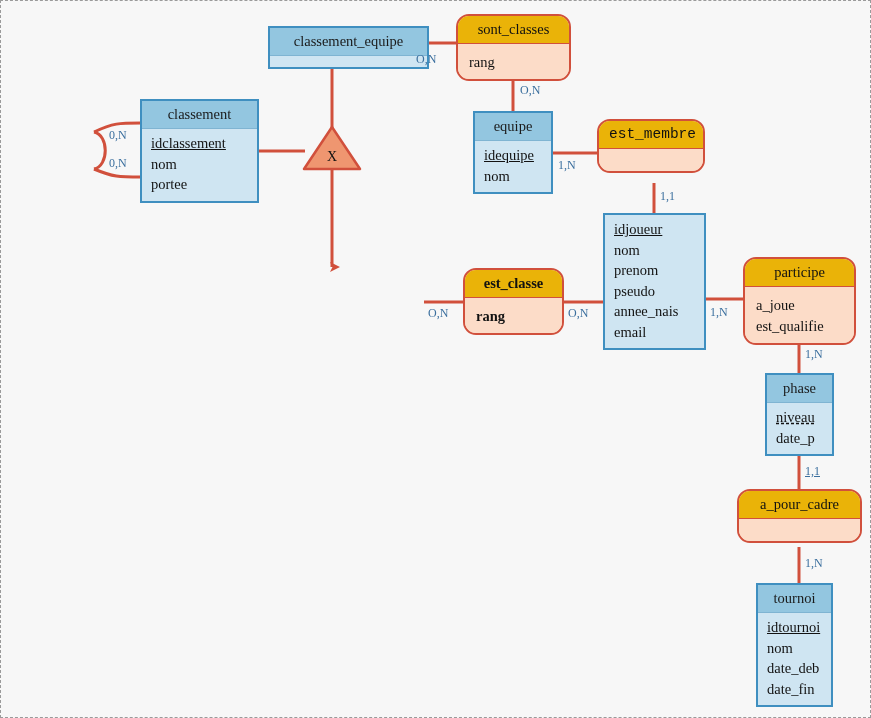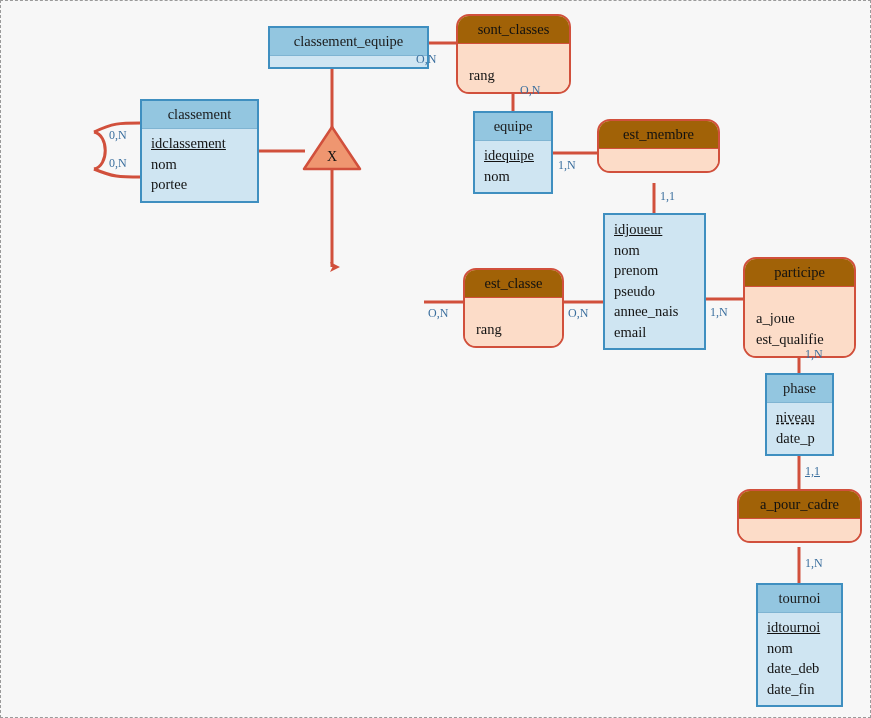--- a/index.html
+++ b/index.html
@@ -53,32 +53,32 @@
   
   .rel{
     position:absolute;z-index:3;
     box-sizing:border-box;
     border:2px solid #d1503c;
     border-radius:13px;
     background:#fcdcc8;
     overflow:hidden;
   }
   .rel .r-head{
-    background:#a16207;
+    background:#eab308;
     border-bottom:1px solid #d1503c;
     text-align:center;
     font-size:14.5px;
     color:#111;
     padding:5px 10px;
     line-height:17px;
     white-space:nowrap;
   }
   .rel .r-body{
     background:#fcdcc8;
-    padding:21px 11px 6px 11px;
+    padding:8px 11px 6px 11px;
     font-size:14.5px;
     line-height:21px;
     color:#121212;
   }
   .rel .r-body.empty{padding:0;height:22px;}
   .rel .r-body .attr{white-space:nowrap;}
 
   
   .card{
     position:absolute;z-index:5;
@@ -187,44 +187,44 @@
   </div>
 
   <div class="entity" style="left:764px;top:372px;width:69px;">
     <div class="e-head">phase</div>
     <div class="e-body">
       <div class="attr pkdash">niveau</div>
       <div class="attr">date_p</div>
     </div>
   </div>
 
-  <div class="entity" style="left:755px;top:582px;width:87px;">
+  <div class="entity" style="left:755px;top:582px;width:77px;">
     <div class="e-head">tournoi</div>
     <div class="e-body">
       <div class="attr pk">idtournoi</div>
       <div class="attr">nom</div>
       <div class="attr">date_deb</div>
       <div class="attr">date_fin</div>
     </div>
   </div>
 
   <div class="rel" style="left:455px;top:13px;width:115px;">
     <div class="r-head">sont_classes</div>
     <div class="r-body">
       <div class="attr">rang</div>
     </div>
   </div>
 
 
-  <div class="rel" style="left:596px;top:118px;width:123px;">
+  <div class="rel" style="left:596px;top:118px;width:108px;font-family:Liberation Mono, monospace;">
     <div class="r-head">est_membre</div>
     <div class="r-body empty"></div>
   </div>
 
-  <div class="rel" style="left:462px;top:267px;width:101px;">
+  <div class="rel" style="left:462px;top:267px;width:101px;font-weight:bold;">
     <div class="r-head">est_classe</div>
     <div class="r-body">
       <div class="attr">rang</div>
     </div>
   </div>
 
   <div class="rel" style="left:742px;top:256px;width:113px;">
     <div class="r-head">participe</div>
     <div class="r-body">
       <div class="attr">a_joue</div>

